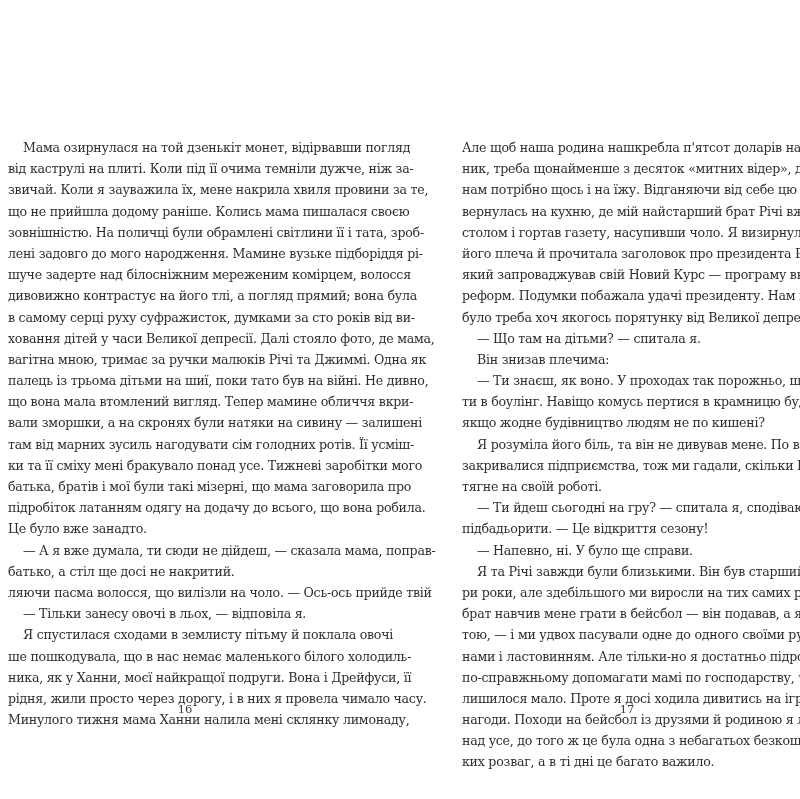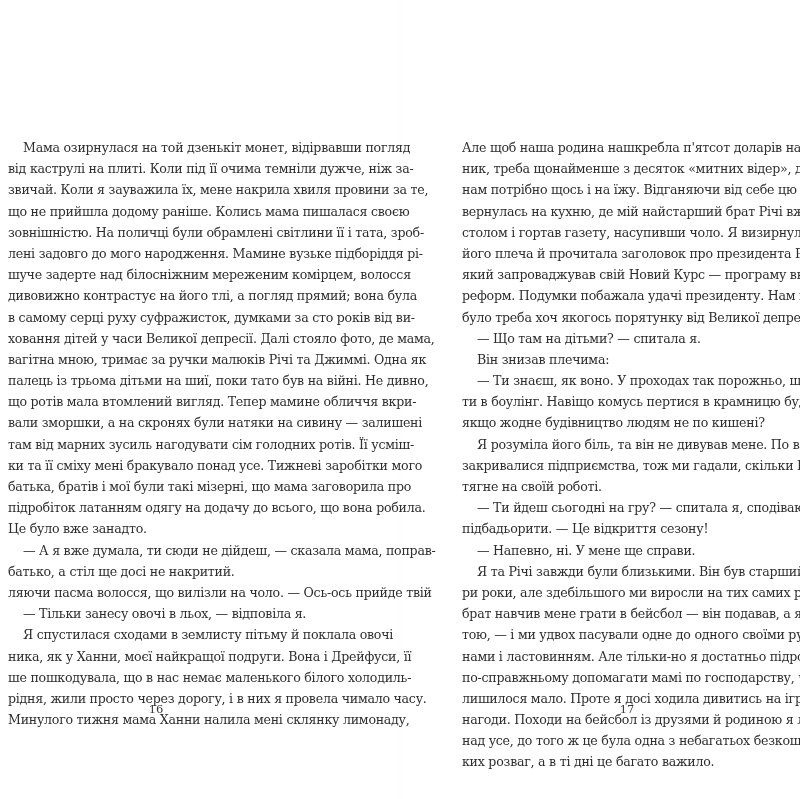--- a/index.html
+++ b/index.html
@@ -45,21 +45,21 @@
     }
     .page-number {
       position: absolute;
       top: 702px;
       font-size: 11.5px;
       color: #3a3a3a;
       width: 40px;
       text-align: center;
     }
     .page-number.right-abs { left: 607px; }
-    .page-number.left-abs { left: 136px; text-align: center; }
+    .page-number.left-abs { left: 165px; text-align: center; }
     .spread-gutter {
       position: absolute;
       left: 399px;
       top: 0;
       width: 2px;
       height: 799px;
       background: linear-gradient(to right, rgba(0,0,0,0.0), rgba(0,0,0,0.015), rgba(0,0,0,0.0));
     }
   </style>
 </head>
@@ -73,34 +73,34 @@
     <div class="line">звичай. Коли я зауважила їх, мене накрила хвиля провини за те,</div>
     <div class="line">що не прийшла додому раніше. Колись мама пишалася своєю</div>
     <div class="line">зовнішністю. На поличці були обрамлені світлини її і тата, зроб-</div>
     <div class="line">лені задовго до мого народження. Мамине вузьке підборіддя рі-</div>
     <div class="line">шуче задерте над білосніжним мереженим комірцем, волосся</div>
     <div class="line">дивовижно контрастує на його тлі, а погляд прямий; вона була</div>
     <div class="line">в самому серці руху суфражисток, думками за сто років від ви-</div>
     <div class="line">ховання дітей у часи Великої депресії. Далі стояло фото, де мама,</div>
     <div class="line">вагітна мною, тримає за ручки малюків Річі та Джиммі. Одна як</div>
     <div class="line">палець із трьома дітьми на шиї, поки тато був на війні. Не дивно,</div>
-    <div class="line">що ротів мала втомлений вигляд. Тепер мамине обличчя вкри-</div>
+    <div class="line">що вона мала втомлений вигляд. Тепер мамине обличчя вкри-</div>
     <div class="line">вали зморшки, а на скронях були натяки на сивину — залишені</div>
     <div class="line">там від марних зусиль нагодувати сім голодних ротів. Її усміш-</div>
     <div class="line">ки та її сміху мені бракувало понад усе. Тижневі заробітки мого</div>
     <div class="line">батька, братів і мої були такі мізерні, що мама заговорила про</div>
     <div class="line">підробіток латанням одягу на додачу до всього, що вона робила.</div>
     <div class="line last">Це було вже занадто.</div>
     <div class="line indent">— А я вже думала, ти сюди не дійдеш, — сказала мама, поправ-</div>
     <div class="line last">батько, а стіл ще досі не накритий.</div>
     <div class="line">ляючи пасма волосся, що вилізли на чоло. — Ось-ось прийде твій</div>
     <div class="line indent last">— Тільки занесу овочі в льох, — відповіла я.</div>
     <div class="line indent">Я спустилася сходами в землисту пітьму й поклала овочі</div>
+    <div class="line">ше пошкодувала, що в нас немає маленького білого холодиль-</div>
     <div class="line">ника, як у Ханни, моєї найкращої подруги. Вона і Дрейфуси, її</div>
-    <div class="line">ше пошкодувала, що в нас немає маленького білого холодиль-</div>
     <div class="line">рідня, жили просто через дорогу, і в них я провела чимало часу.</div>
     <div class="line">Минулого тижня мама Ханни налила мені склянку лимонаду,</div>
   </div>
 <div class="page-number left-abs">16</div>
 
 <div class="page right" id="right-page">
     <div class="line">Але щоб наша родина нашкребла п'ятсот доларів на холодиль-</div>
     <div class="line">ник, треба щонайменше з десяток «митних відер», до того ж,</div>
     <div class="line">нам потрібно щось і на їжу. Відганяючи від себе цю думку, я по-</div>
     <div class="line">вернулась на кухню, де мій найстарший брат Річі вже сидів за</div>
@@ -112,21 +112,21 @@
     <div class="line indent last">— Що там на дітьми? — спитала я.</div>
     <div class="line indent last">Він знизав плечима:</div>
     <div class="line indent">— Ти знаєш, як воно. У проходах так порожньо, що можна гра-</div>
     <div class="line">ти в боулінг. Навіщо комусь пертися в крамницю будматеріалів,</div>
     <div class="line last">якщо жодне будівництво людям не по кишені?</div>
     <div class="line indent">Я розуміла його біль, та він не дивував мене. По всьому місту</div>
     <div class="line">закривалися підприємства, тож ми гадали, скільки Річі ще про-</div>
     <div class="line last">тягне на своїй роботі.</div>
     <div class="line indent">— Ти йдеш сьогодні на гру? — спитала я, сподіваючись його</div>
     <div class="line last">підбадьорити. — Це відкриття сезону!</div>
-    <div class="line indent last">— Напевно, ні. У мене ще справи.</div>
+    <div class="line indent last">— Напевно, ні. У було ще справи.</div>
     <div class="line indent">Я та Річі завжди були близькими. Він був старший на чоти-</div>
     <div class="line">ри роки, але здебільшого ми виросли на тих самих речах. Це</div>
     <div class="line">брат навчив мене грати в бейсбол — він подавав, а я махала би-</div>
     <div class="line">тою, — і ми удвох пасували одне до одного своїми рудими чупри-</div>
     <div class="line">нами і ластовинням. Але тільки-но я достатньо підросла, щоби</div>
     <div class="line">по-справжньому допомагати мамі по господарству, часу на ігри</div>
     <div class="line">лишилося мало. Проте я досі ходила дивитись на ігри, за кожної</div>
     <div class="line">нагоди. Походи на бейсбол із друзями й родиною я любила по-</div>
     <div class="line">над усе, до того ж це була одна з небагатьох безкоштовних міс-</div>
     <div class="line last">ких розваг, а в ті дні це багато важило.</div>

